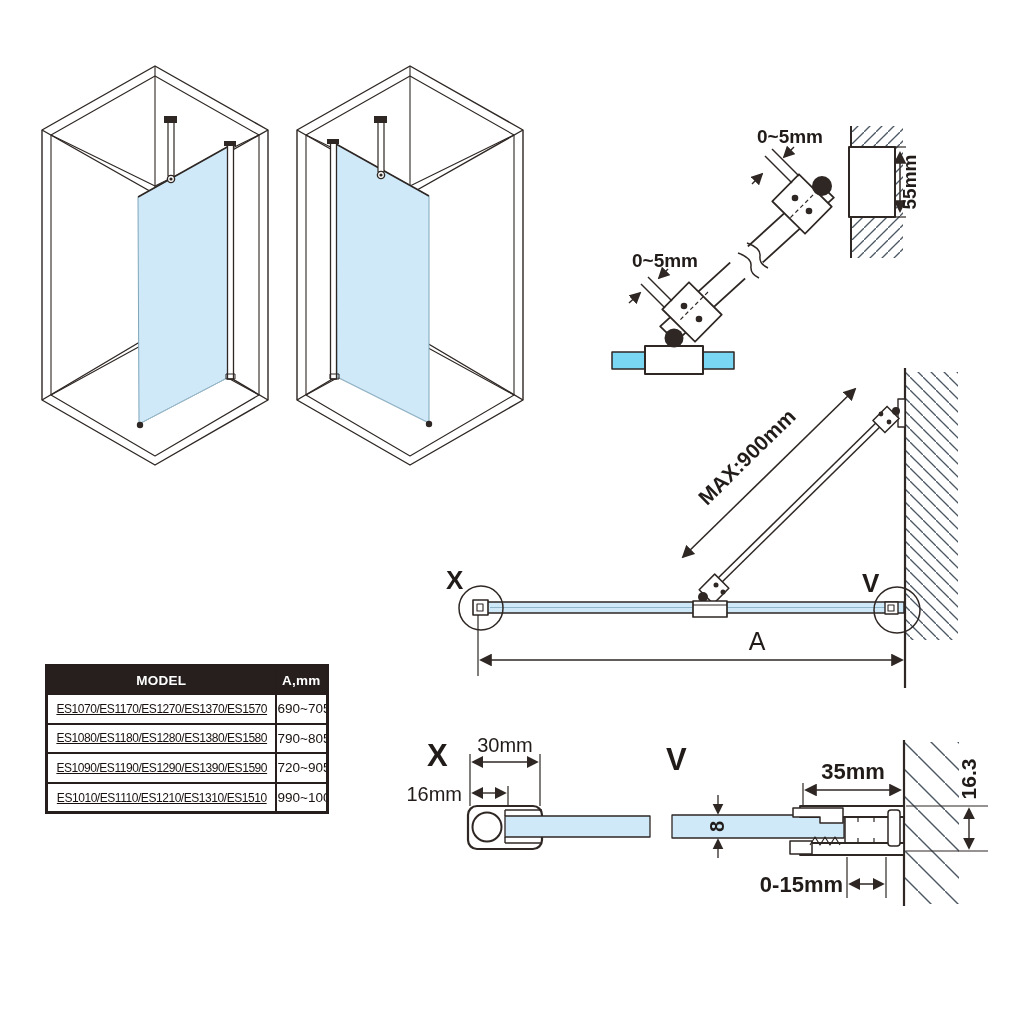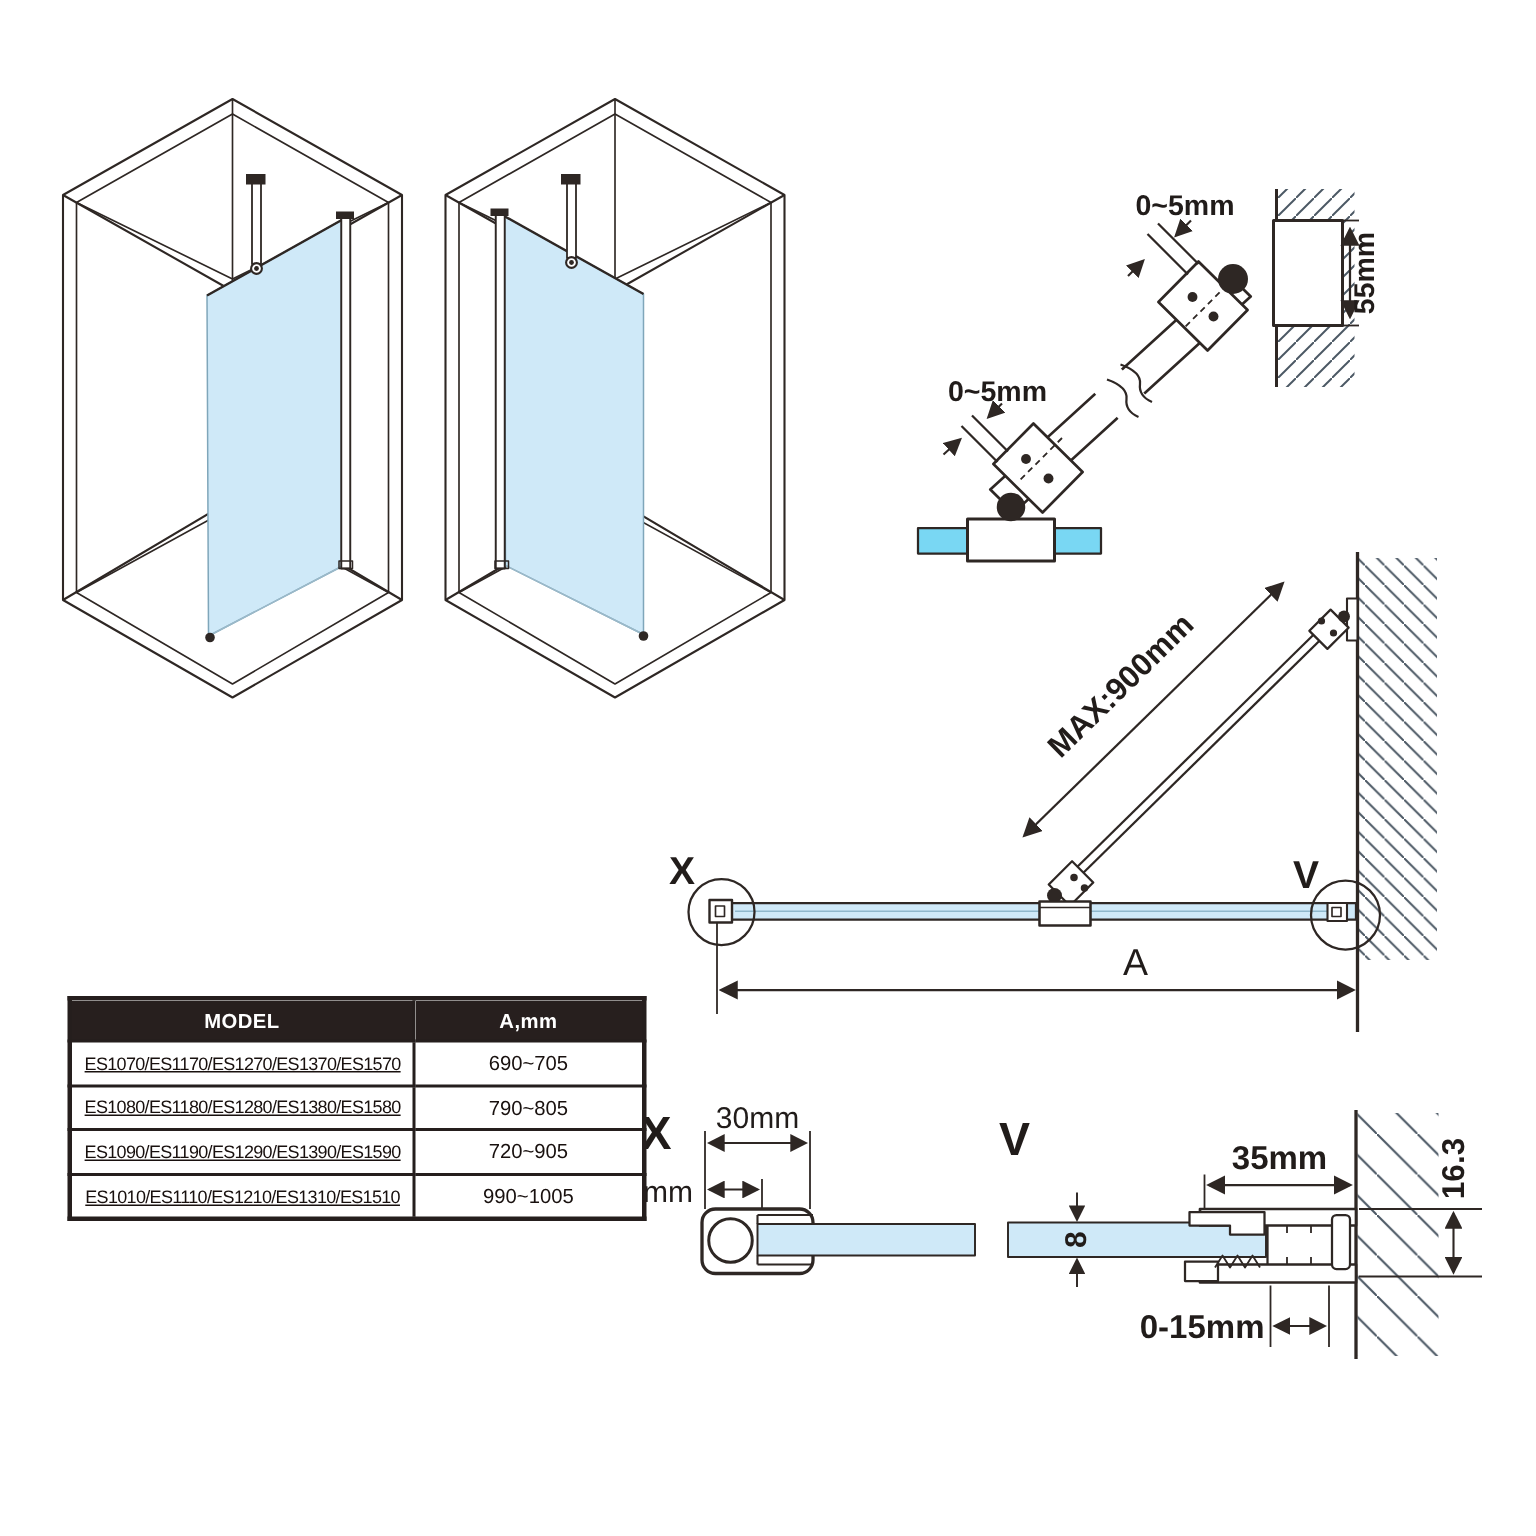--- a/index.html
+++ b/index.html
@@ -12,21 +12,21 @@
   .tTitle{font:bold 31px "Liberation Sans",sans-serif;}
   .tRef  {font:bold 26px "Liberation Sans",sans-serif;}
   .dB19  {font:bold 19px "Liberation Sans",sans-serif;}
   .dB20  {font:bold 20px "Liberation Sans",sans-serif;}
   .dB21  {font:bold 21px "Liberation Sans",sans-serif;}
   .dB22  {font:bold 22px "Liberation Sans",sans-serif;}
   .dR20  {font:20px "Liberation Sans",sans-serif;}
   .dR25  {font:25px "Liberation Sans",sans-serif;}
 
   .model-table{
-    position:absolute;left:45px;top:664px;width:386px;
+    position:absolute;left:45px;top:664px;width:284px;
   }
   .model-table table{
     border-collapse:collapse;width:100%;
     border:3px solid #251e1d;table-layout:fixed;
   }
   .model-table th,.model-table td{
     border:2px solid #251e1d;white-space:nowrap;overflow:hidden;
   }
   .model-table th{
     background:#271f1e;color:#ffffff;font-size:13.5px;font-weight:bold;

